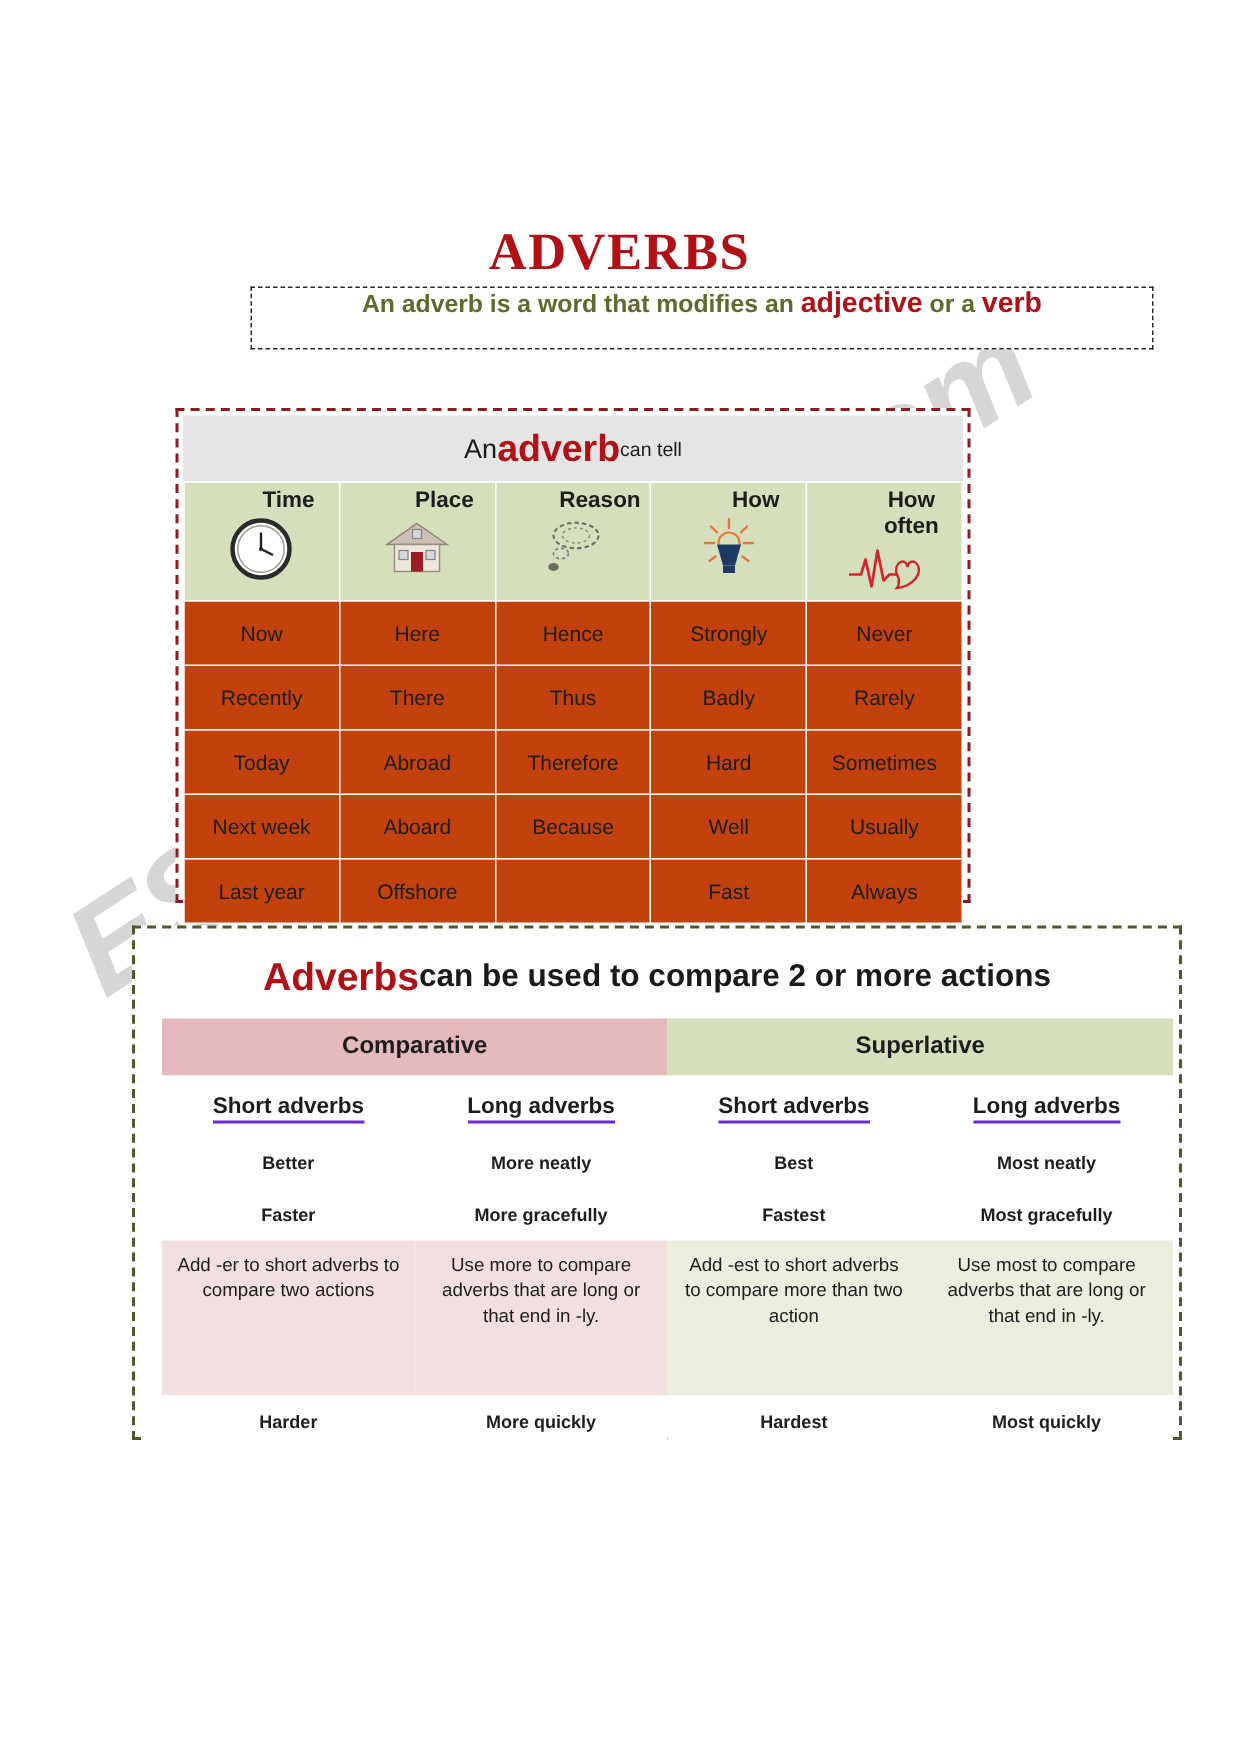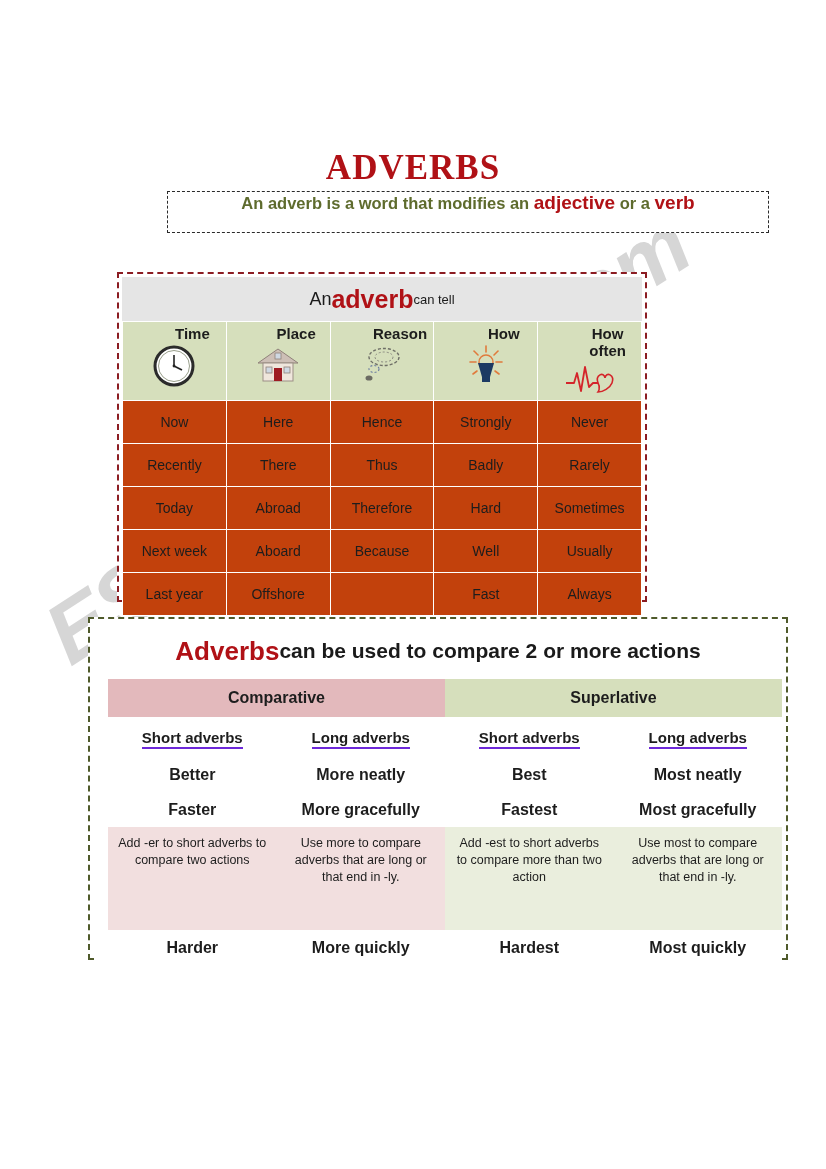--- a/index.html
+++ b/index.html
@@ -182,21 +182,21 @@
     font-size: 15px;
     font-weight: bold;
     background: #ffffff;
   }
   .sub-head span {
     border-bottom: 2px solid #6d28d9;
     padding-bottom: 1px;
   }
   .s2-table td.word-cell {
     height: 33px;
-    font-size: 16px;
+    font-size: 12px;
     font-weight: bold;
     background: #ffffff;
   }
   .s2-table td.note-cell {
     height: 95px;
     font-size: 12.5px;
     vertical-align: top;
     padding: 8px 8px 0 8px;
     line-height: 1.35;
   }

